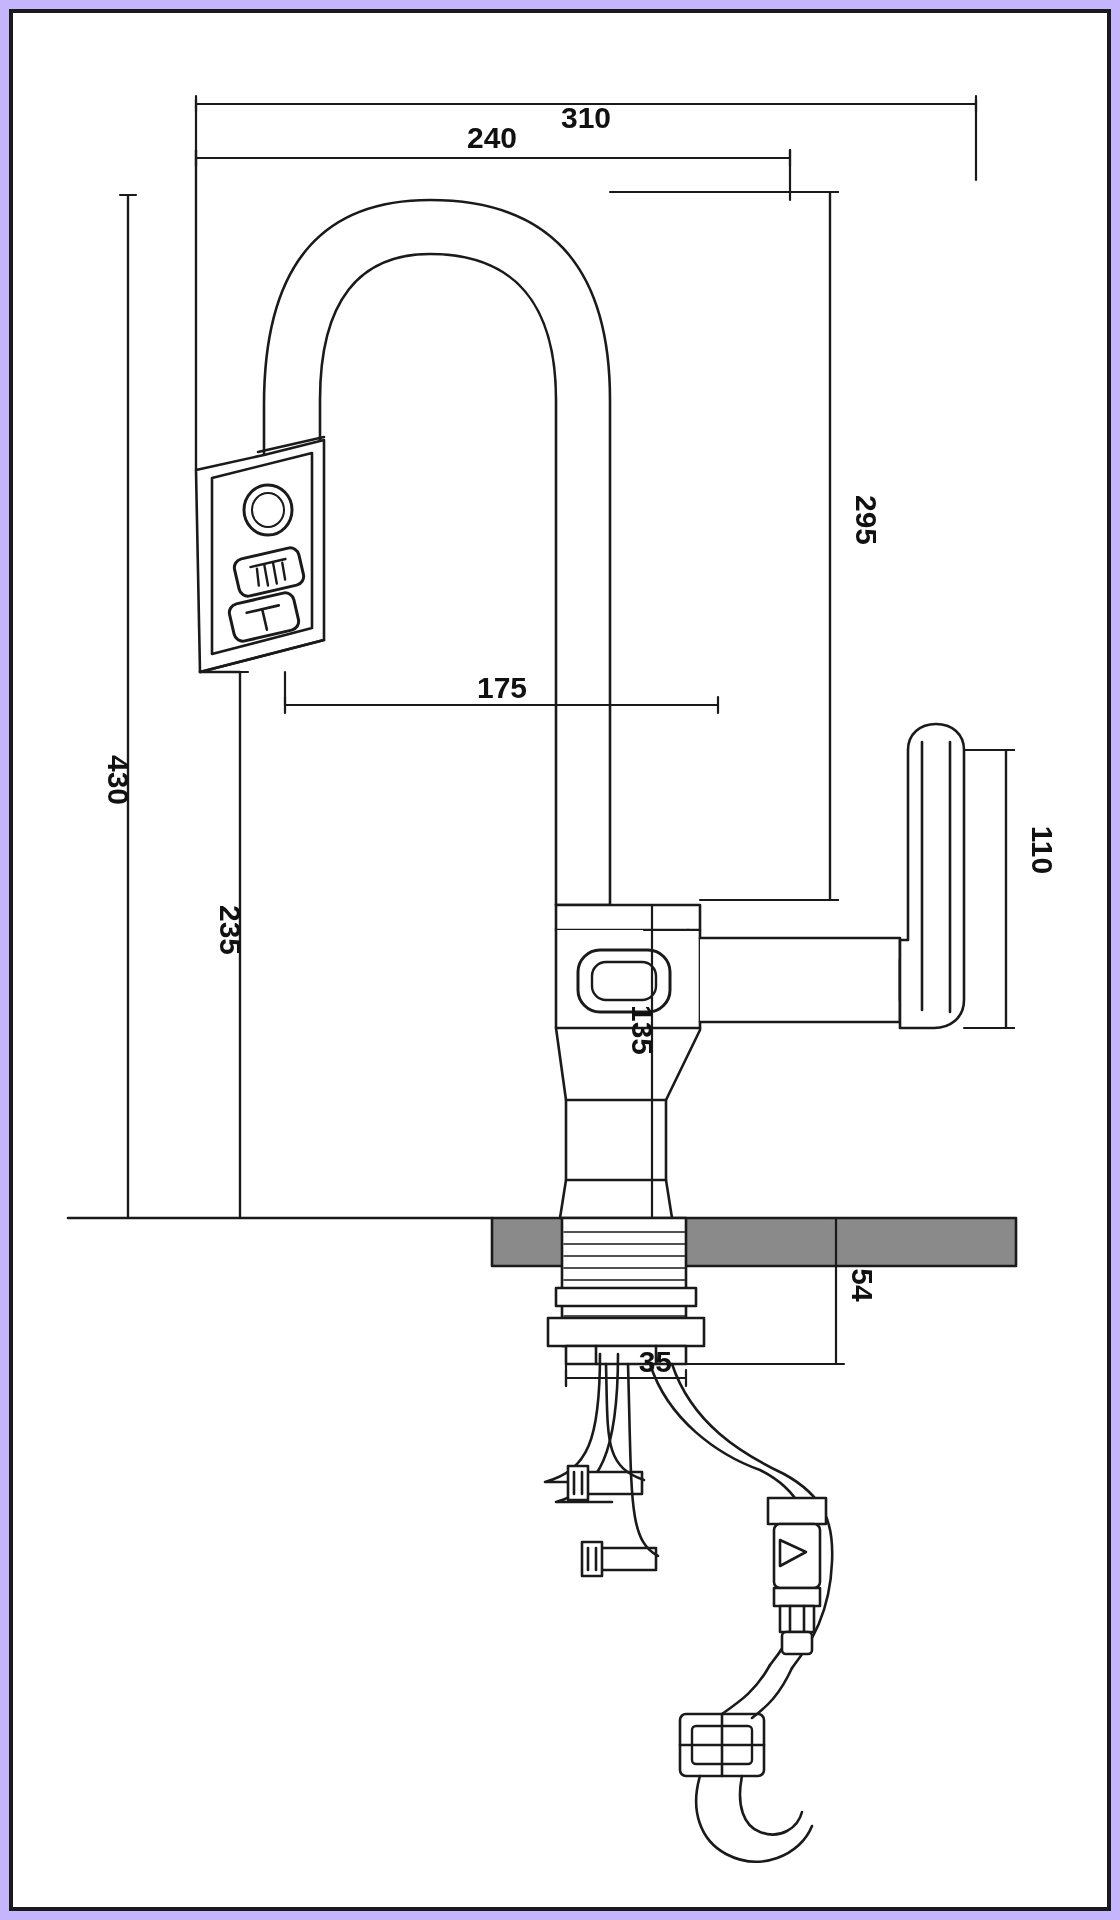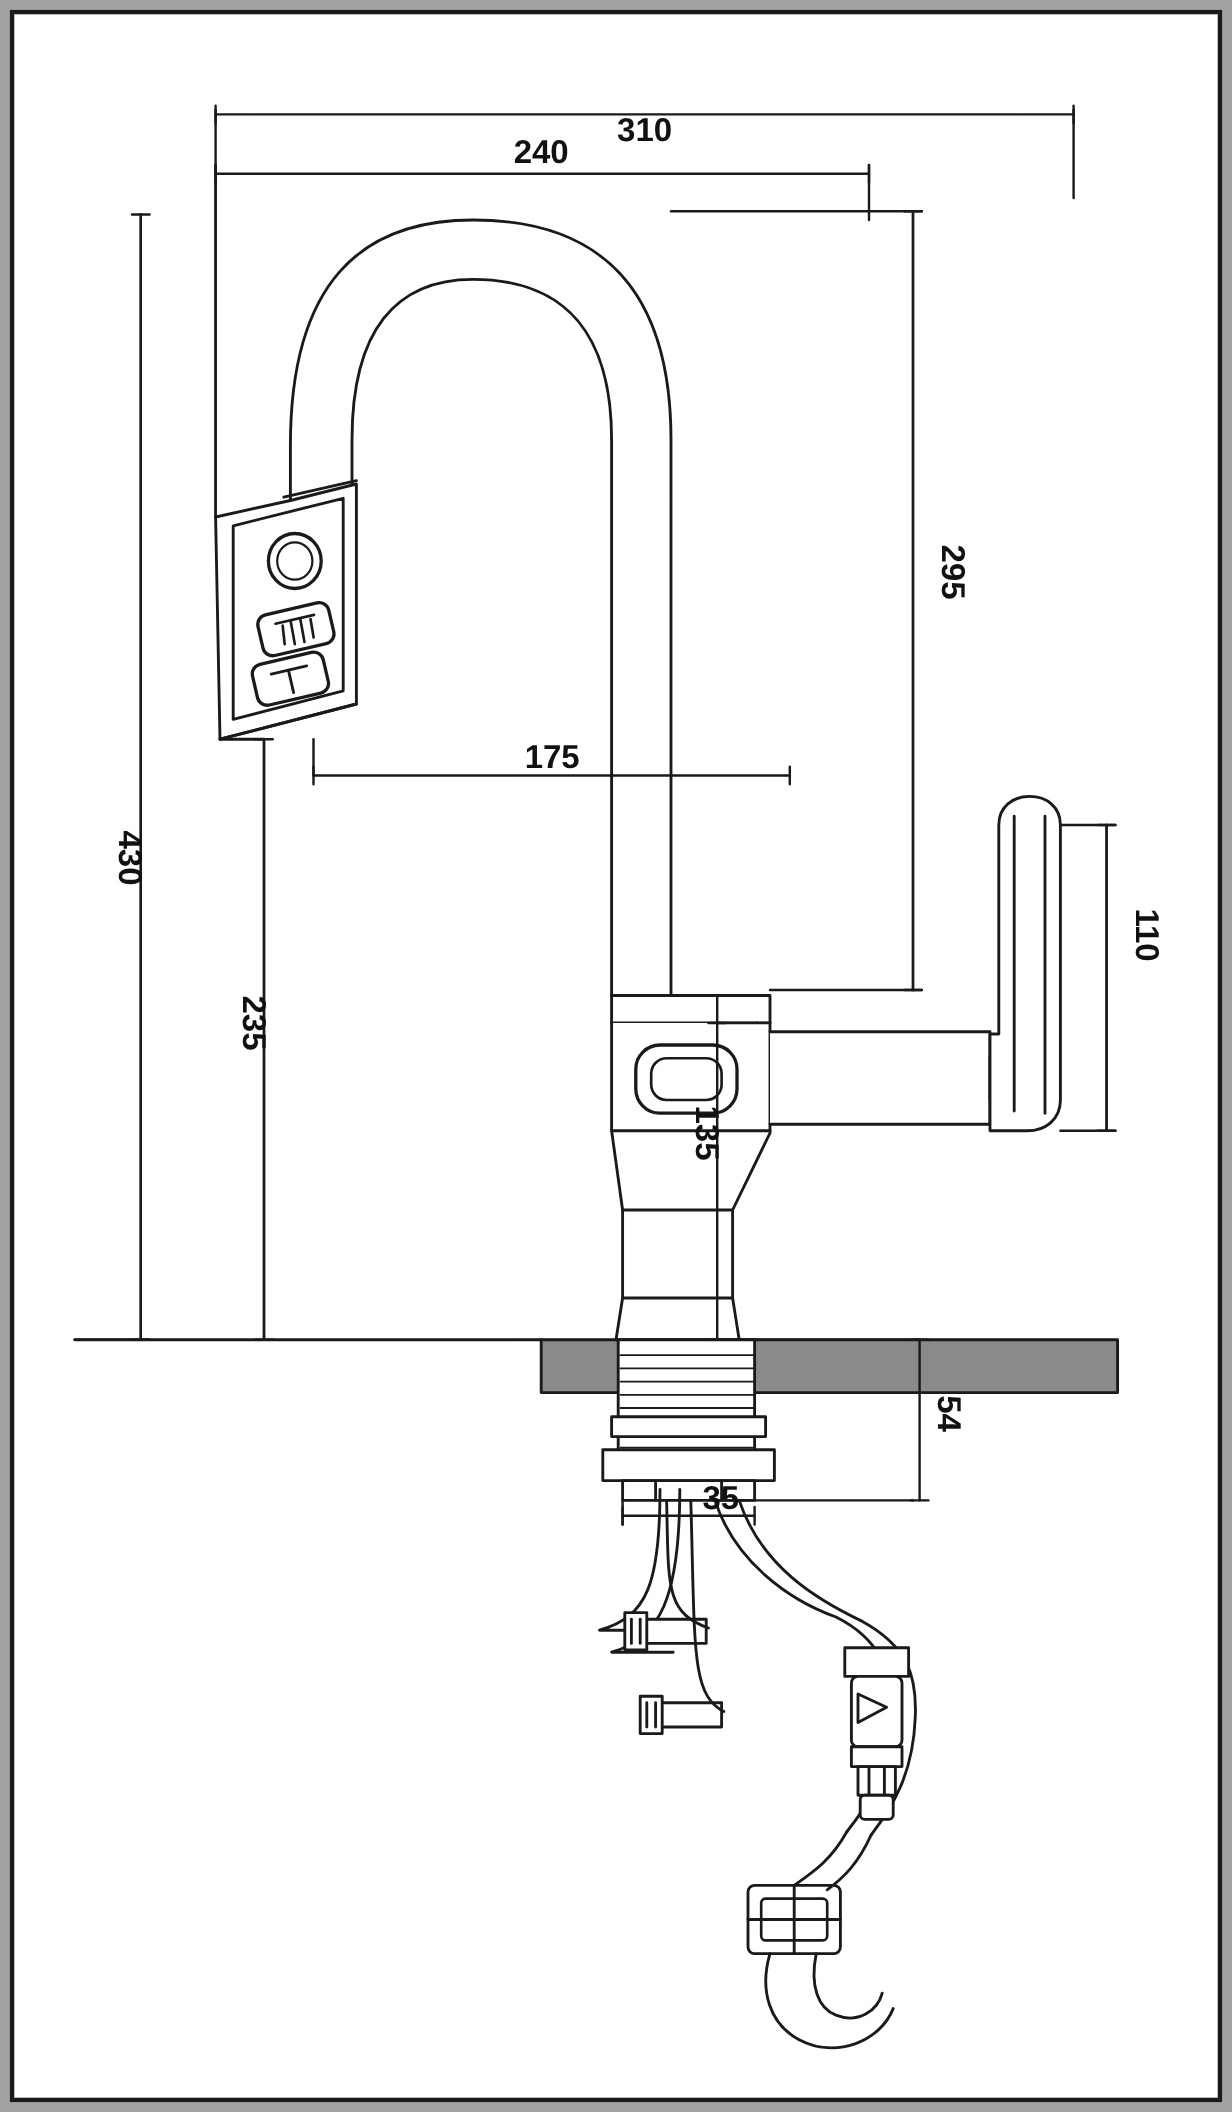--- a/index.html
+++ b/index.html
@@ -7,21 +7,21 @@
     padding: 0;
     background: #ffffff;
   }
   body {
     font-family: "Liberation Sans", sans-serif;
   }
   #sheet {
     position: relative;
     width: 1120px;
     height: 1920px;
-    background: #a3a3a3;
+    background: #c4b5fd;
     overflow: hidden;
   }
   #sheet svg {
     display: block;
     width: 1120px;
     height: 1920px;
   }
   .dim-label {
     font-family: "Liberation Sans", sans-serif;
     font-size: 30px;

